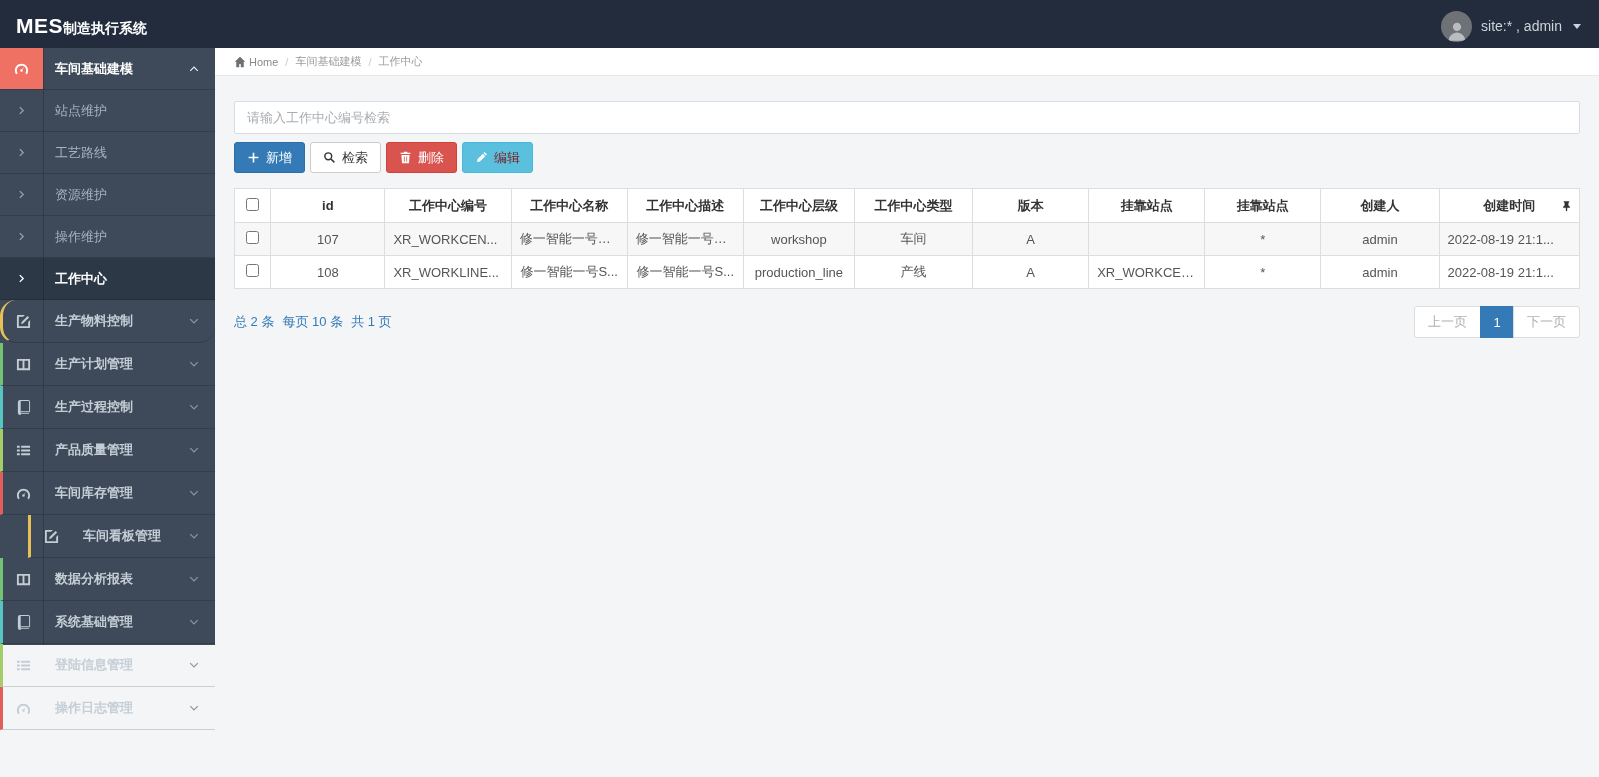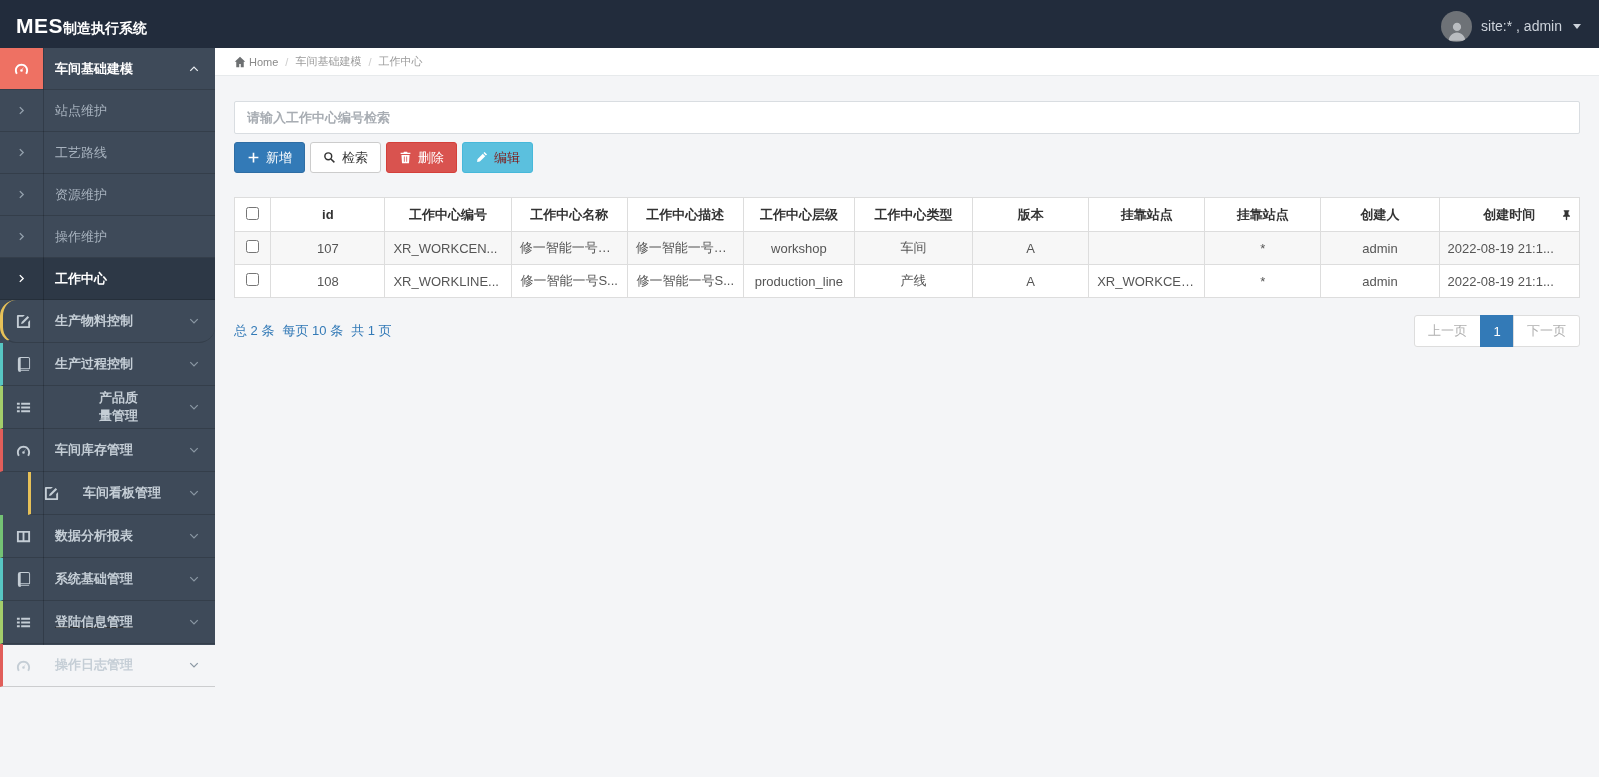--- a/index.html
+++ b/index.html
@@ -46,35 +46,35 @@
   
   .main { flex:1; display:flex; flex-direction:column; background:#f4f5f7; }
   .breadcrumb-bar { height:28px; background:#fff; border-bottom:1px solid #e7eaec; display:flex; align-items:center; padding-left:19px; font-size:11px; color:#999; gap:7px; }
   .crumb-home { display:flex; align-items:center; gap:3px; color:#8a8a8a; cursor:pointer; }
   .crumb-home svg { width:12px; height:12px; fill:#6d7072; }
   .crumb-sep { color:#ccc; }
   .crumb { color:#9b9b9b; }
 
   .content { padding:25px 19px 0 19px; }
 
-  .search-input { width:100%; height:33px; border:1px solid #d9dde1; border-radius:2px; padding:0 12px; font-size:13px; color:#0f766e; background:#fff; outline:none; font-family:inherit;font-weight:bold; }
+  .search-input { width:100%; height:33px; border:1px solid #d9dde1; border-radius:2px; padding:0 12px; font-size:13px; color:#0f766e; background:#fff; outline:none; font-family:inherit; }
   .search-input::placeholder { color:#a8adb3; }
 
   .btn-row { margin-top:8px; display:flex; gap:5px; }
   .btn { height:31px; border-radius:3px; font-size:13px; display:inline-flex; align-items:center; gap:6px; padding:0 12px; cursor:pointer; border:1px solid transparent; font-family:inherit; }
   .btn svg { width:13px; height:13px; }
   .btn-primary { background:#337ab7; border-color:#2e6da4; color:#fff; }
   .btn-default { background:#fff; border-color:#ccc; color:#333; }
   .btn-danger { background:#d9534f; border-color:#d43f3a; color:#fff; }
   .btn-info { background:#5bc0de; border-color:#46b8da; color:#7f1d1d; }
   .btn-primary svg, .btn-danger svg, .btn-info svg { fill:#fff; }
   .btn-default svg { fill:none; stroke:#333; }
 
   
-  .grid { margin-top:24px; width:100%; border-collapse:collapse; table-layout:fixed; background:#fff; }
+  .grid { margin-top:15px; width:100%; border-collapse:collapse; table-layout:fixed; background:#fff; }
   .grid th, .grid td { border:1px solid #ddd; font-size:13px; overflow:hidden; white-space:nowrap; text-overflow:ellipsis; }
   .grid th { height:34px; font-weight:bold; color:#333; text-align:center; position:relative; background:#fff; }
   .grid td { height:33px; color:#555; text-align:center; padding:0 8px; }
   .grid td.al { text-align:left; }
   .grid tr.striped td { background:#f7f7f7; }
   .chk { width:13px; height:13px; cursor:pointer; }
   .pin-icon { position:absolute; right:7px; top:50%; transform:translateY(-50%); width:11px; height:11px; fill:#333; }
 
   
   .pager-row { margin-top:17px; display:flex; align-items:center; justify-content:space-between; }
@@ -168,32 +168,43 @@
           <svg viewBox="0 0 16 16">
             <path d="M13 8.5V13H3V3h4.5l2-2H2a1 1 0 0 0-1 1v12a1 1 0 0 0 1 1h12a1 1 0 0 0 1-1V6.5l-2 2z"></path>
             <path d="M6 8.5L12.4 2.1 14 3.7 7.5 10.1 5.4 10.6 6 8.5z"></path>
           </svg>
         </span>
       <span class="nav-label">生产物料控制</span>
       <span class="nav-chev"><svg viewBox="0 0 16 16">
             <path d="M2 5l6 6 6-6" stroke-width="2"></path>
           </svg></span>
     </div>
+    <div class="nav-item module" style="border-left-color: rgb(116, 194, 116);">
+      <span class="nav-icon-cell">
+          <svg viewBox="0 0 16 16">
+            <path d="M1 2h14v12H1V2zm2 2v8h4V4H3zm6 0v8h4V4H9z"></path>
+          </svg>
+        </span>
+      <span class="nav-label">生产计划管理</span>
+      <span class="nav-chev"><svg viewBox="0 0 16 16">
+            <path d="M2 5l6 6 6-6" stroke-width="2"></path>
+          </svg></span>
+    </div>
     <div class="nav-item module" style="border-left-color: rgb(87, 198, 195);">
       <span class="nav-icon-cell">
           <svg viewBox="0 0 16 16">
             <path d="M4.5 1H13a1 1 0 0 1 1 1v10H4.5A1.5 1.5 0 0 0 3 13.5c0 .8.7 1.5 1.5 1.5H14v-1H4.6c-.3 0-.6-.2-.6-.5s.3-.5.6-.5H14a1 1 0 0 0 1-1V2a2 2 0 0 0-2-2H4.5A2.5 2.5 0 0 0 2 2.5v11A2.5 2.5 0 0 0 4.5 16H5V1z"></path>
           </svg>
         </span>
       <span class="nav-label">生产过程控制</span>
       <span class="nav-chev"><svg viewBox="0 0 16 16">
             <path d="M2 5l6 6 6-6" stroke-width="2"></path>
           </svg></span>
     </div>
-    <div class="nav-item module" style="border-left-color: rgb(164, 205, 106); gap: 44px;">
+    <div class="nav-item module" style="border-left-color: rgb(164, 205, 106);">
       <span class="nav-icon-cell">
           <svg viewBox="0 0 16 16">
             <path d="M1 3h3v2H1zM1 7h3v2H1zM1 11h3v2H1zM5.5 3H15v2H5.5zM5.5 7H15v2H5.5zM5.5 11H15v2H5.5z"></path>
           </svg>
         </span>
       <span class="nav-label">产品质量管理</span>
       <span class="nav-chev"><svg viewBox="0 0 16 16">
             <path d="M2 5l6 6 6-6" stroke-width="2"></path>
           </svg></span>
     </div>
@@ -235,21 +246,21 @@
       <span class="nav-icon-cell">
           <svg viewBox="0 0 16 16">
             <path d="M4.5 1H13a1 1 0 0 1 1 1v10H4.5A1.5 1.5 0 0 0 3 13.5c0 .8.7 1.5 1.5 1.5H14v-1H4.6c-.3 0-.6-.2-.6-.5s.3-.5.6-.5H14a1 1 0 0 0 1-1V2a2 2 0 0 0-2-2H4.5A2.5 2.5 0 0 0 2 2.5v11A2.5 2.5 0 0 0 4.5 16H5V1z"></path>
           </svg>
         </span>
       <span class="nav-label">系统基础管理</span>
       <span class="nav-chev"><svg viewBox="0 0 16 16">
             <path d="M2 5l6 6 6-6" stroke-width="2"></path>
           </svg></span>
     </div>
-    <div class="nav-item module" style="border-left-color: rgb(164, 205, 106); text-decoration: underline;">
+    <div class="nav-item module" style="border-left-color: rgb(164, 205, 106);">
       <span class="nav-icon-cell">
           <svg viewBox="0 0 16 16">
             <path d="M1 3h3v2H1zM1 7h3v2H1zM1 11h3v2H1zM5.5 3H15v2H5.5zM5.5 7H15v2H5.5zM5.5 11H15v2H5.5z"></path>
           </svg>
         </span>
       <span class="nav-label">登陆信息管理</span>
       <span class="nav-chev"><svg viewBox="0 0 16 16">
             <path d="M2 5l6 6 6-6" stroke-width="2"></path>
           </svg></span>
     </div>

